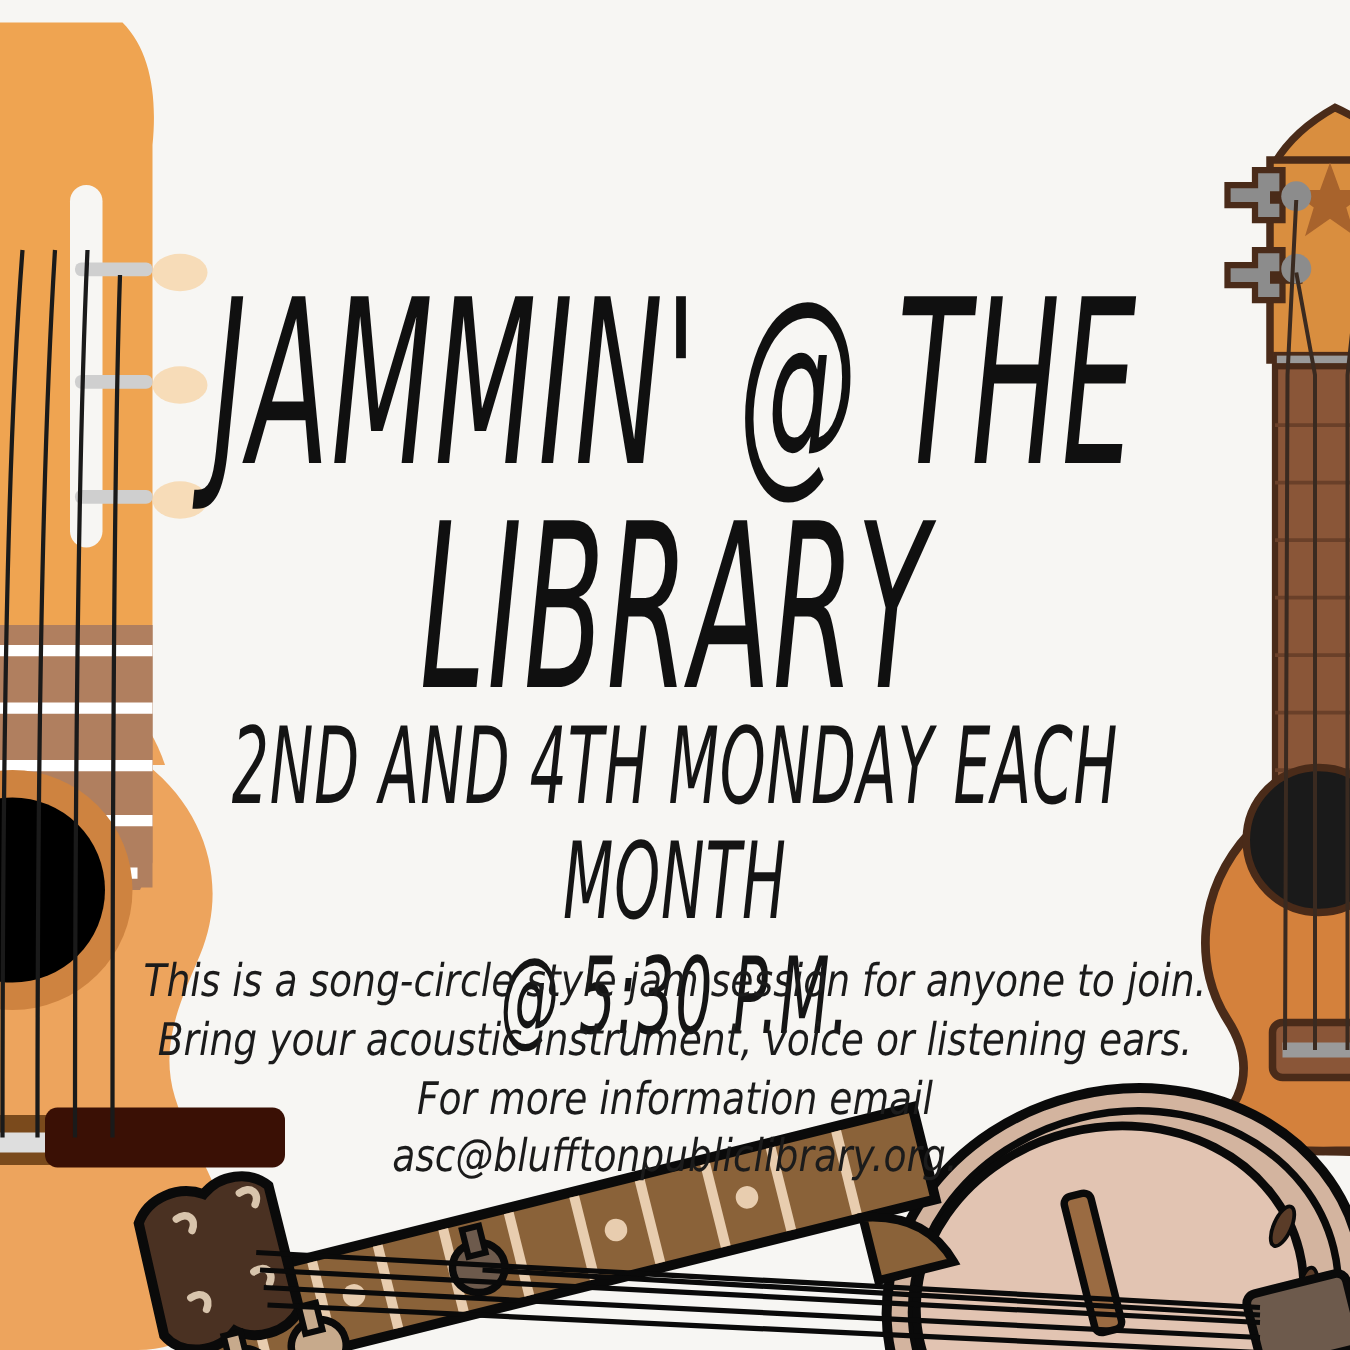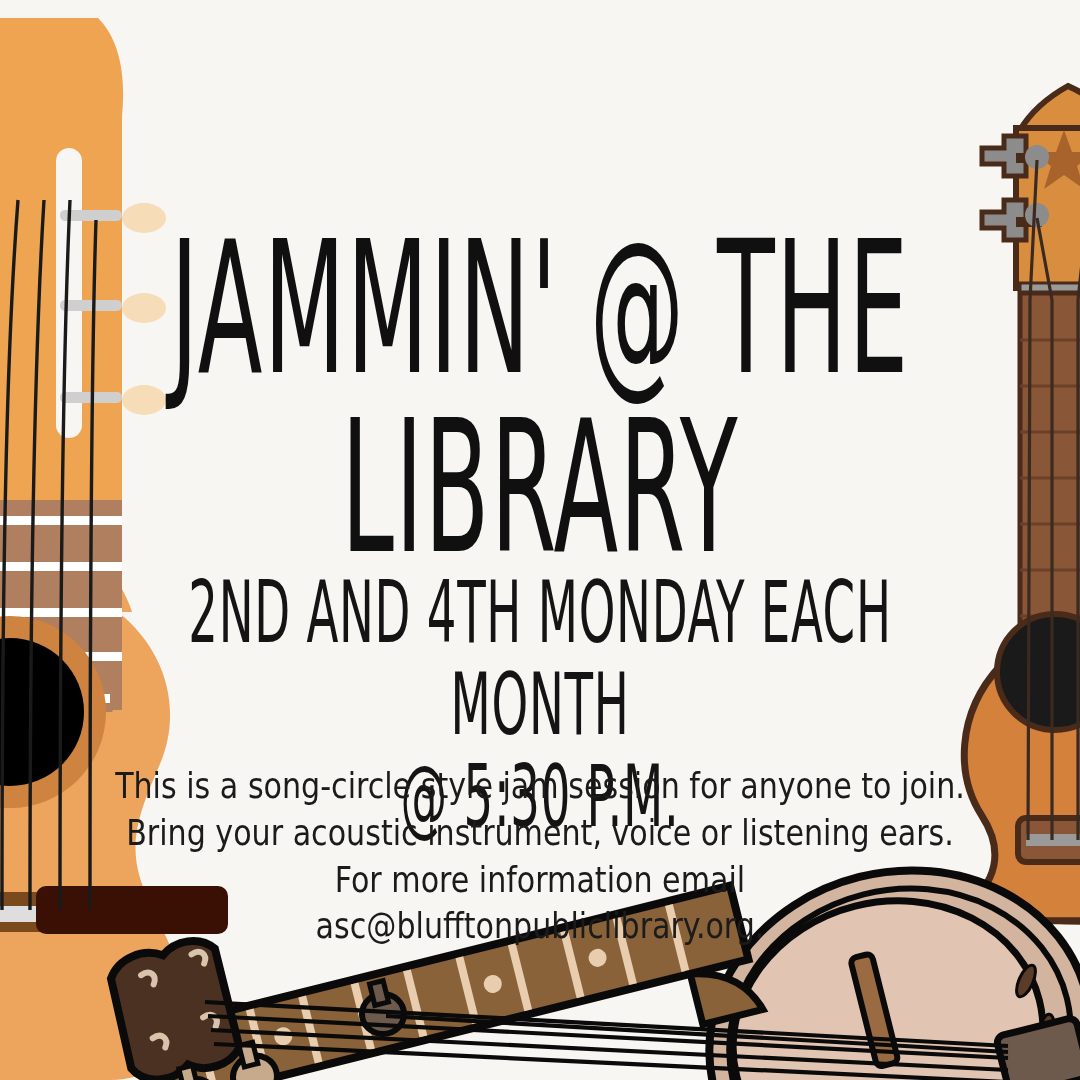--- a/index.html
+++ b/index.html
@@ -8,20 +8,21 @@
     padding: 0;
     background: #ffffff;
   }
   #poster {
     position: relative;
     width: 1080px;
     height: 1080px;
     overflow: hidden;
     background: #F7F6F3;
     font-family: "Liberation Sans", sans-serif;
+    font-style: italic;
   }
   .art-layer {
     position: absolute;
     left: 0;
     top: 0;
     width: 1080px;
     height: 1080px;
     pointer-events: none;
   }
   .text-layer {

